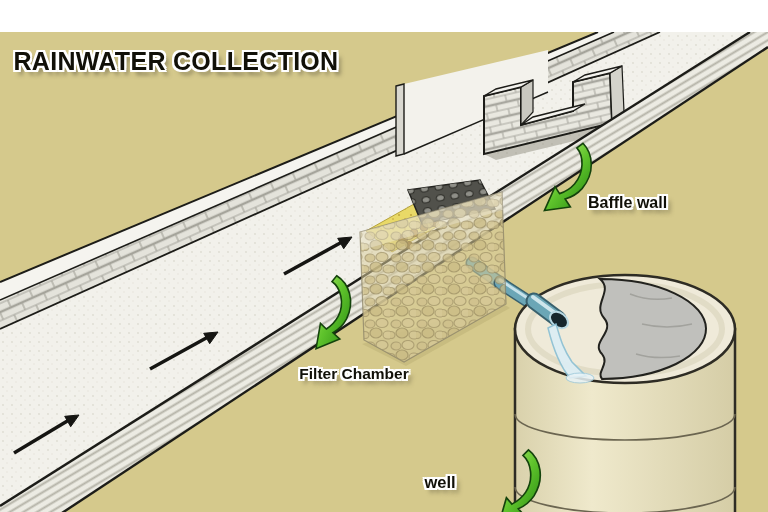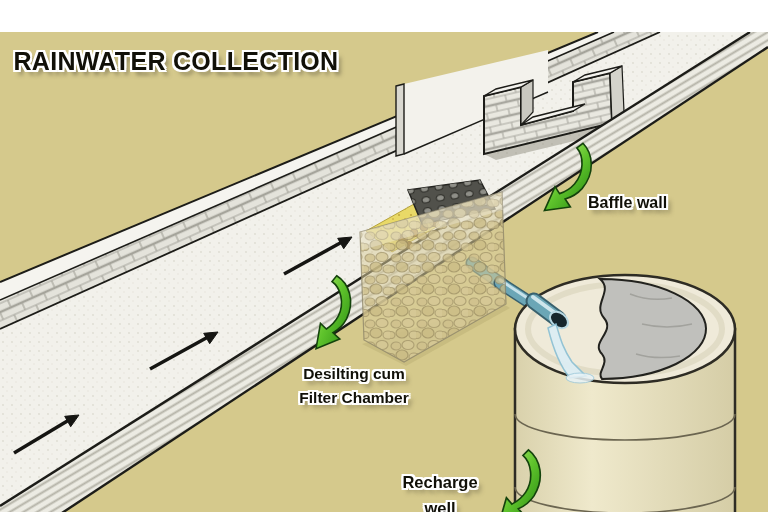--- a/index.html
+++ b/index.html
@@ -191,22 +191,20 @@
   </g>
 </svg>
 
 <div id="title" class="outlined">
   <div>RAINWATER COLLECTION</div>
 </div>
 
 <div id="baffle-label" class="outlined">Baffle wall</div>
 
 <div id="desilting-label" class="outlined">
-  <div>Desilting cum</div>
   <div>Filter Chamber</div>
 </div>
 
 <div id="recharge-label" class="outlined">
-  <div>Recharge</div>
   <div>well</div>
 </div>
 
 </div>
 
 </body></html>

